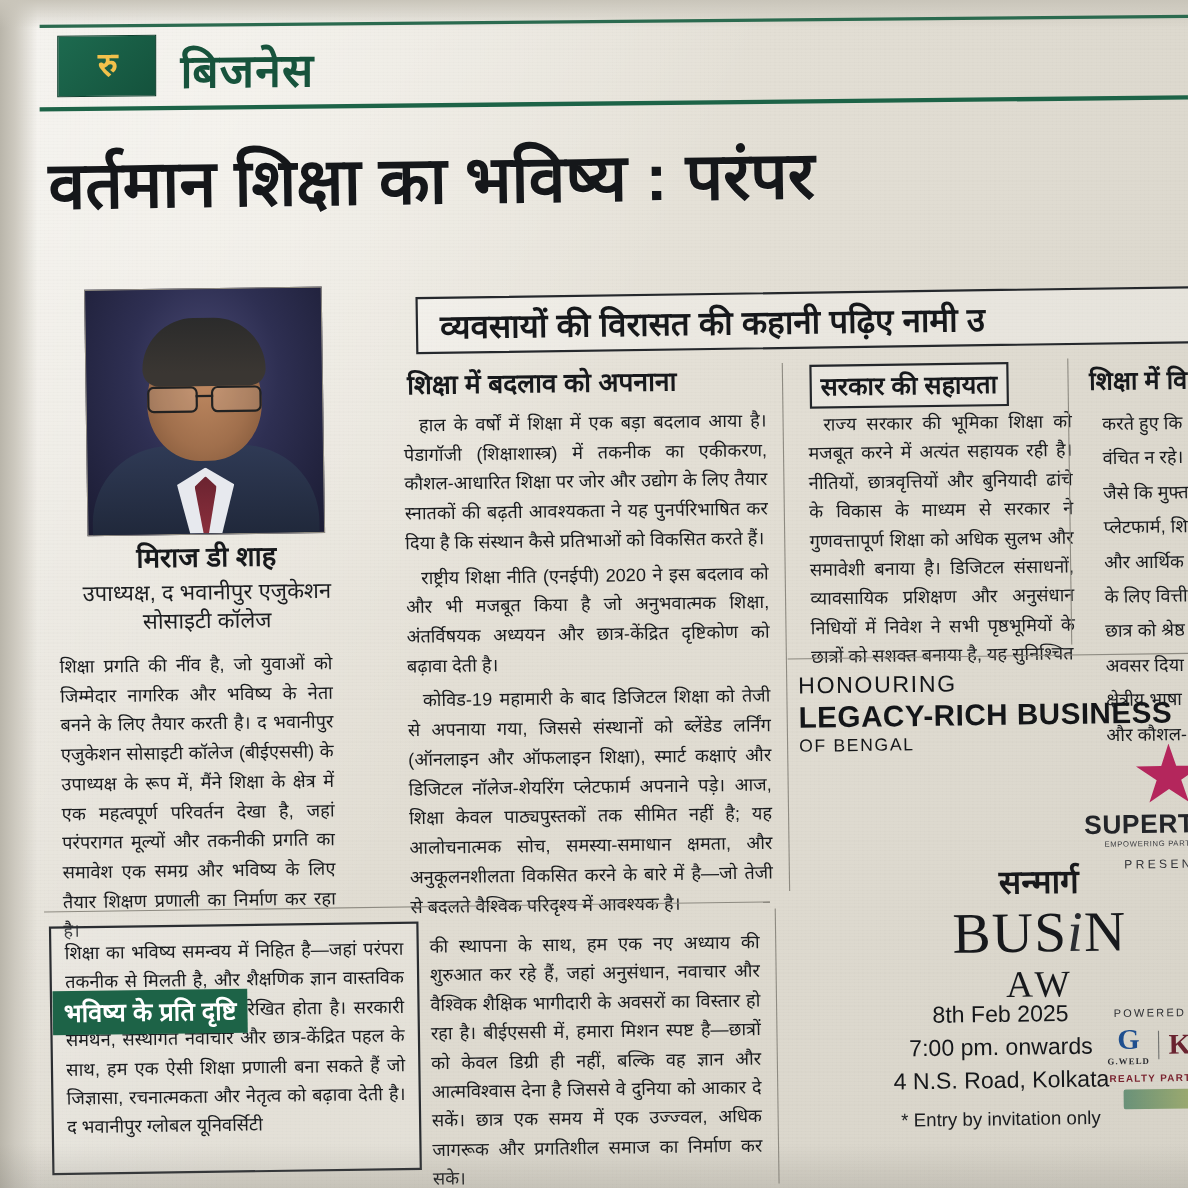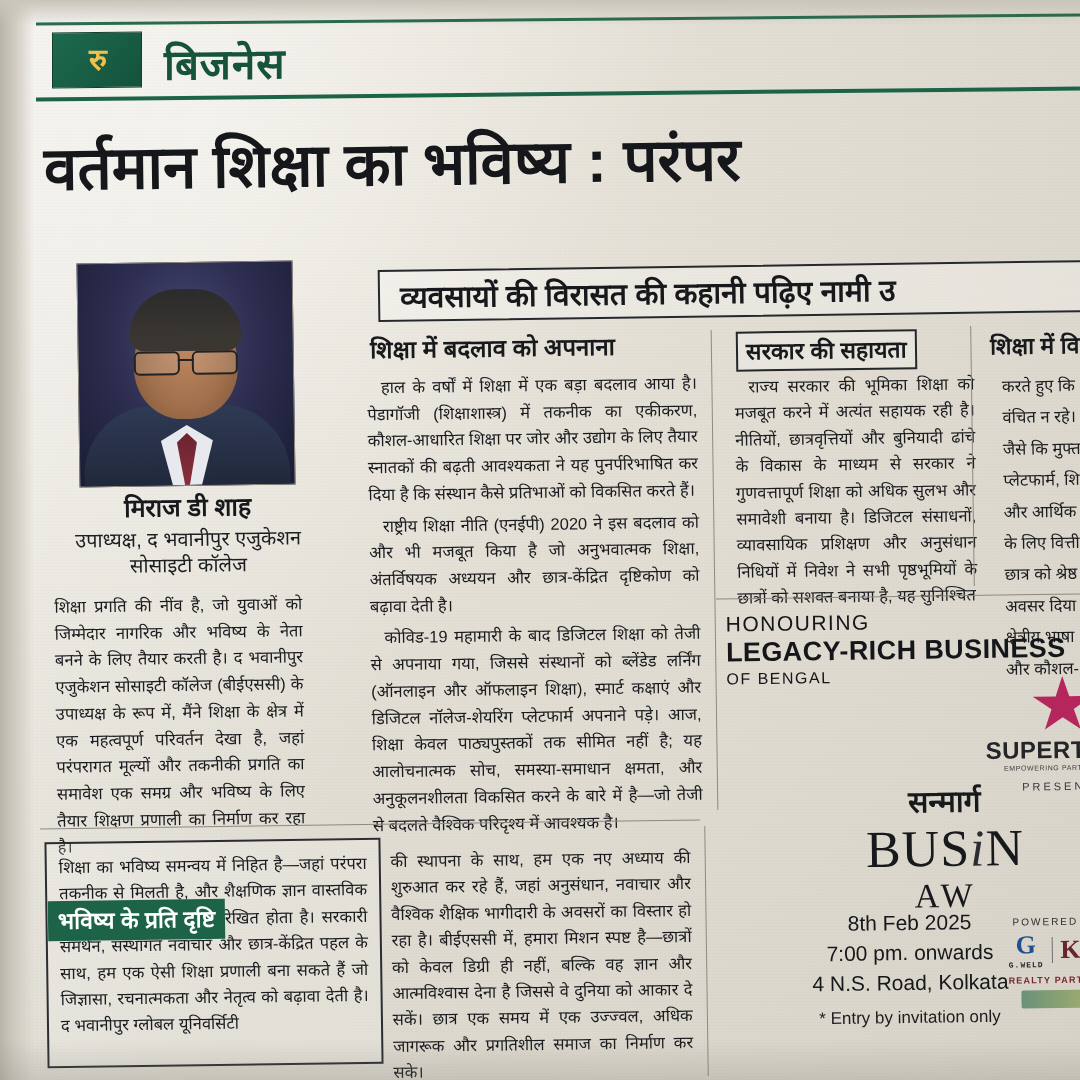--- a/index.html
+++ b/index.html
@@ -213,21 +213,21 @@
     font-family:"Liberation Sans",sans-serif;font-size:17px;color:#1a1c1f;
   }
 
   .powered{
     position:absolute;left:952px;top:916px;width:210px;transform:rotate(-0.8deg);
     font-family:"Liberation Sans",sans-serif;text-align:center;
   }
   .powered .pb{font-size:10px;letter-spacing:2px;color:#2d2f33;}
   .pbrow{display:flex;align-items:center;justify-content:center;gap:8px;margin-top:3px;}
   .gweld{font-family:"Liberation Serif",serif;font-size:26px;color:#1f4f8f;font-weight:bold;}
-  .gweld small{display:block;font-size:8px;letter-spacing:1px;color:#2a2c30;font-family:Liberation Mono, monospace;}
+  .gweld small{display:block;font-size:8px;letter-spacing:1px;color:#2a2c30;font-family:Liberation Serif, serif;}
   .divider-v{width:1px;height:26px;background:#6f716f;}
   .kar{font-family:"Liberation Serif",serif;font-size:26px;color:#6a2330;font-weight:bold;}
   .realty{font-size:9px;letter-spacing:1.2px;color:#7a2430;font-weight:bold;margin-top:6px;font-family:"Liberation Sans",sans-serif;}
   .partner-mark{
     margin:5px auto 0;width:72px;height:18px;background:linear-gradient(90deg,#2f6e4e,#8a9a3c);opacity:.65;border-radius:2px;
   }
 
   
   .qbox{
     position:absolute;left:46px;top:840px;width:336px;height:226px;

